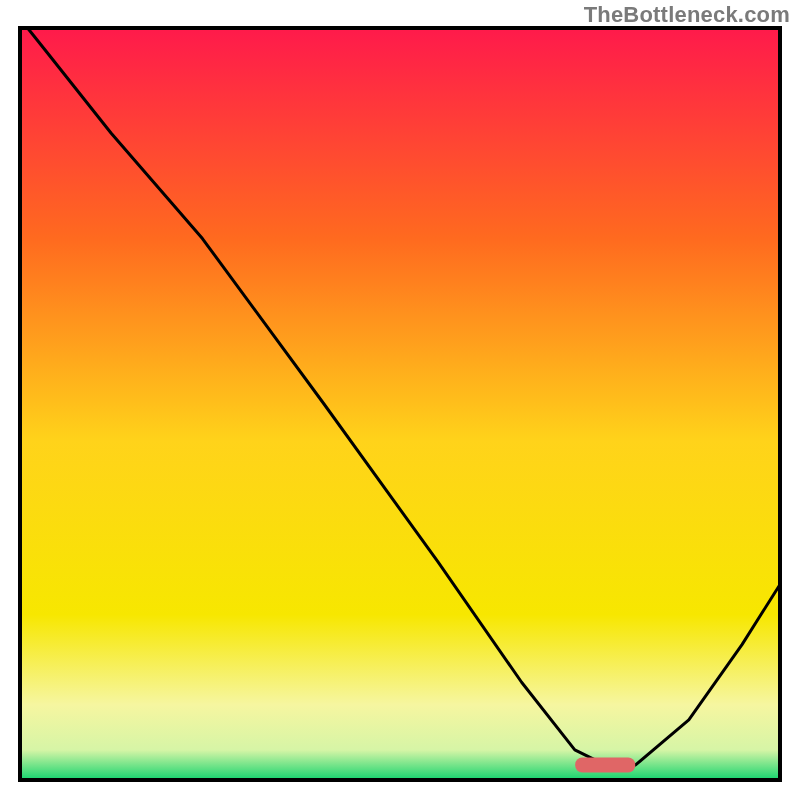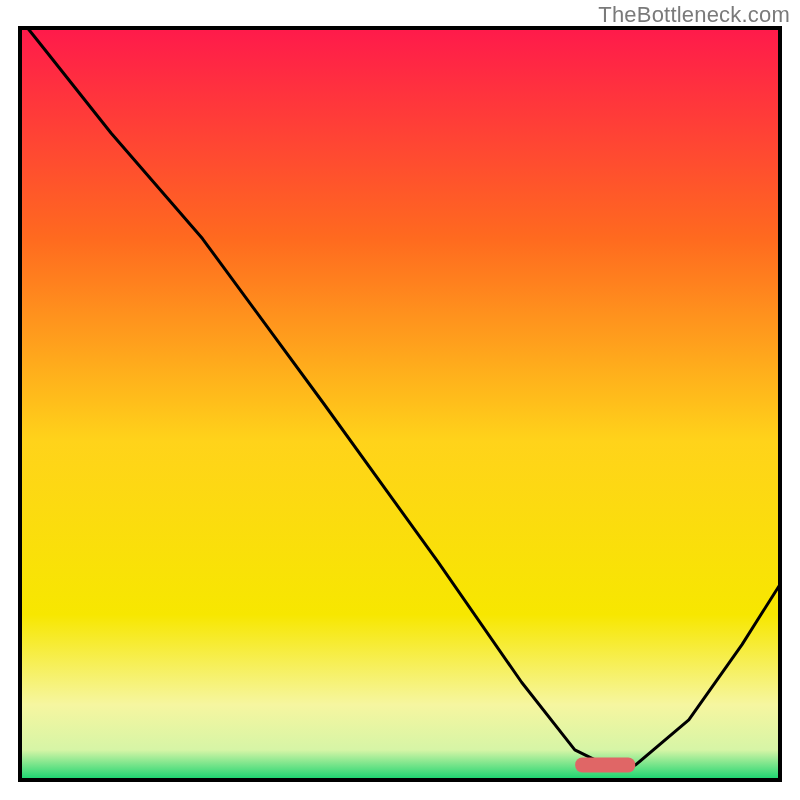--- a/index.html
+++ b/index.html
@@ -13,21 +13,21 @@
   .stage {
     position: relative;
     width: 800px;
     height: 800px;
   }
   .watermark {
     position: absolute;
     top: 2px;
     right: 10px;
     font-size: 22px;
-    font-weight: 400;
+    font-weight: 700;
     color: #7a7a7a;
     letter-spacing: 0.2px;
     z-index: 20;
   }
   svg.plot {
     position: absolute;
     top: 0;
     left: 0;
     width: 800px;
     height: 800px;

